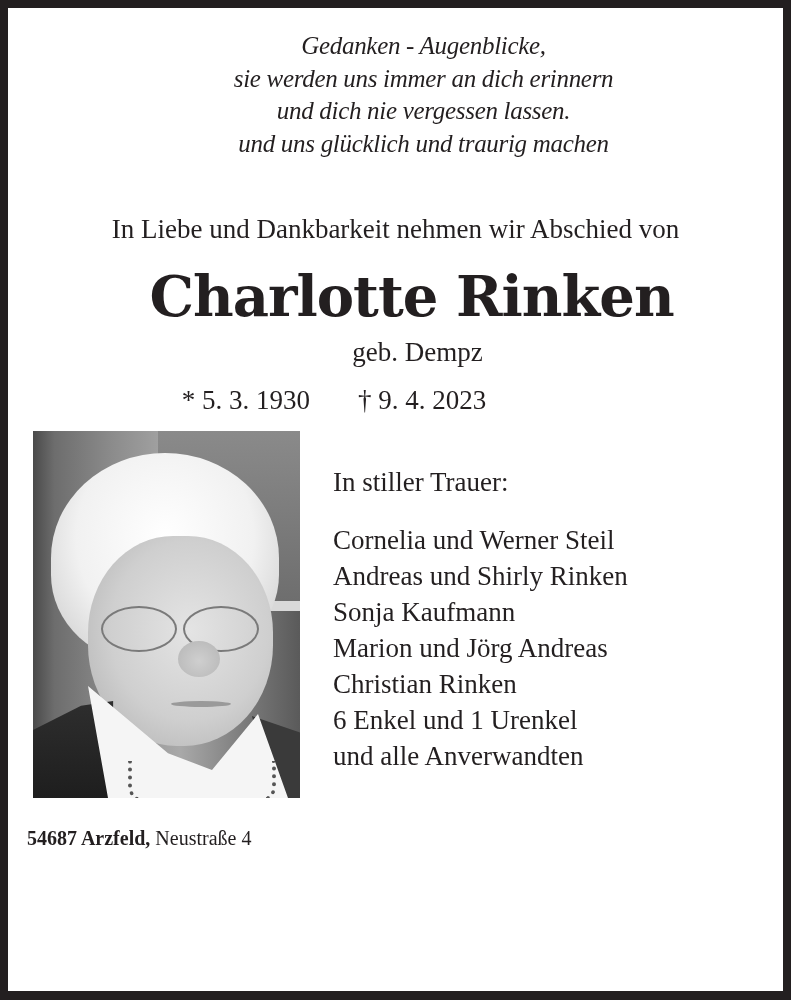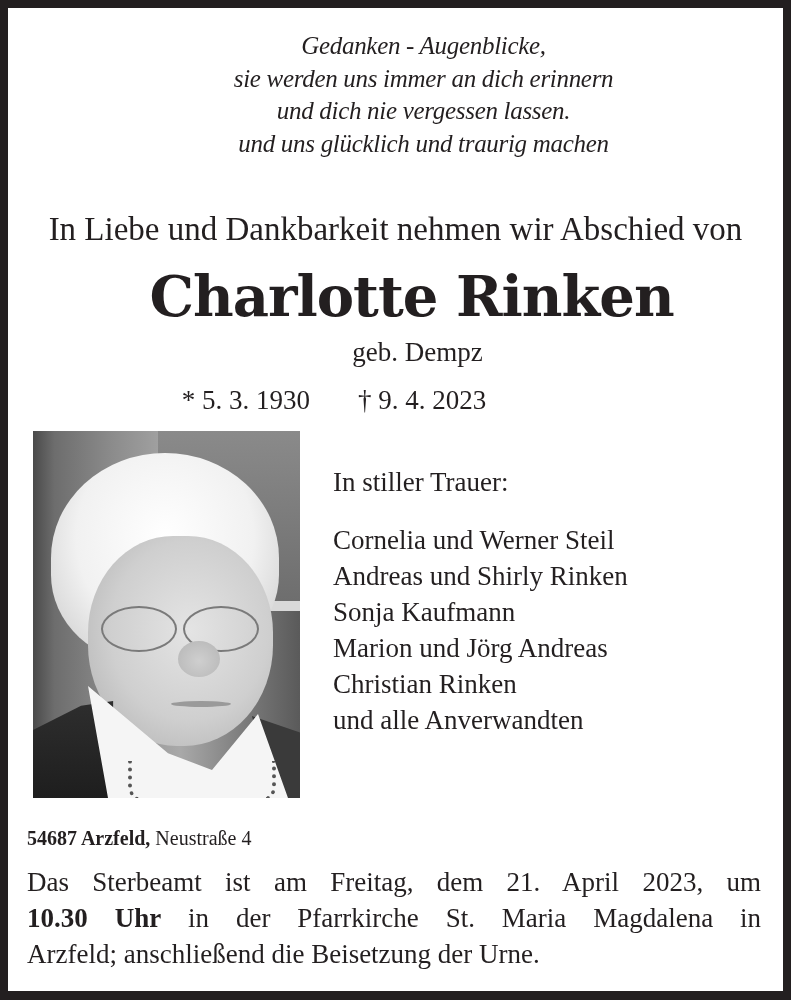--- a/index.html
+++ b/index.html
@@ -41,21 +41,21 @@
       letter-spacing: -0.3px;
       margin-left: 28px;
     }
     .poem div { white-space: nowrap; }
     .farewell {
       position: absolute;
       left: 0;
       top: 204px;
       width: 775px;
       text-align: center;
-      font-size: 33px;
+      font-size: 27px;
       line-height: 34px;
       white-space: nowrap;
     }
     .name {
       position: absolute;
       left: 16px;
       top: 250px;
       width: 775px;
       text-align: center;
       font-family: "DejaVu Serif", "Liberation Serif", serif;
@@ -256,29 +256,25 @@
     </div>
 
     <div class="mourners">
       <div class="heading">In stiller Trauer:</div>
       <div class="names">
         <div>Cornelia und Werner Steil</div>
         <div>Andreas und Shirly Rinken</div>
         <div>Sonja Kaufmann</div>
         <div>Marion und Jörg Andreas</div>
         <div>Christian Rinken</div>
+        <div>6 Enkel und 1 Urenkel</div>
         <div>und alle Anverwandten</div>
       </div>
     </div>
 
     <div class="address">
       <span class="bold">54687 Arzfeld,</span>
       <span>Neustraße 4</span>
     </div>
 
-    <div class="service">
-      <div>Das Sterbeamt ist am Freitag, dem 21. April 2023, um</div>
-      <div><span class="bold">10.30 Uhr</span> <span>in der Pfarrkirche St. Maria Magdalena in</span></div>
-      <div class="last">Arzfeld; anschließend die Beisetzung der Urne.</div>
-    </div>
 
   </div>
 </div>
 
 </body></html>

